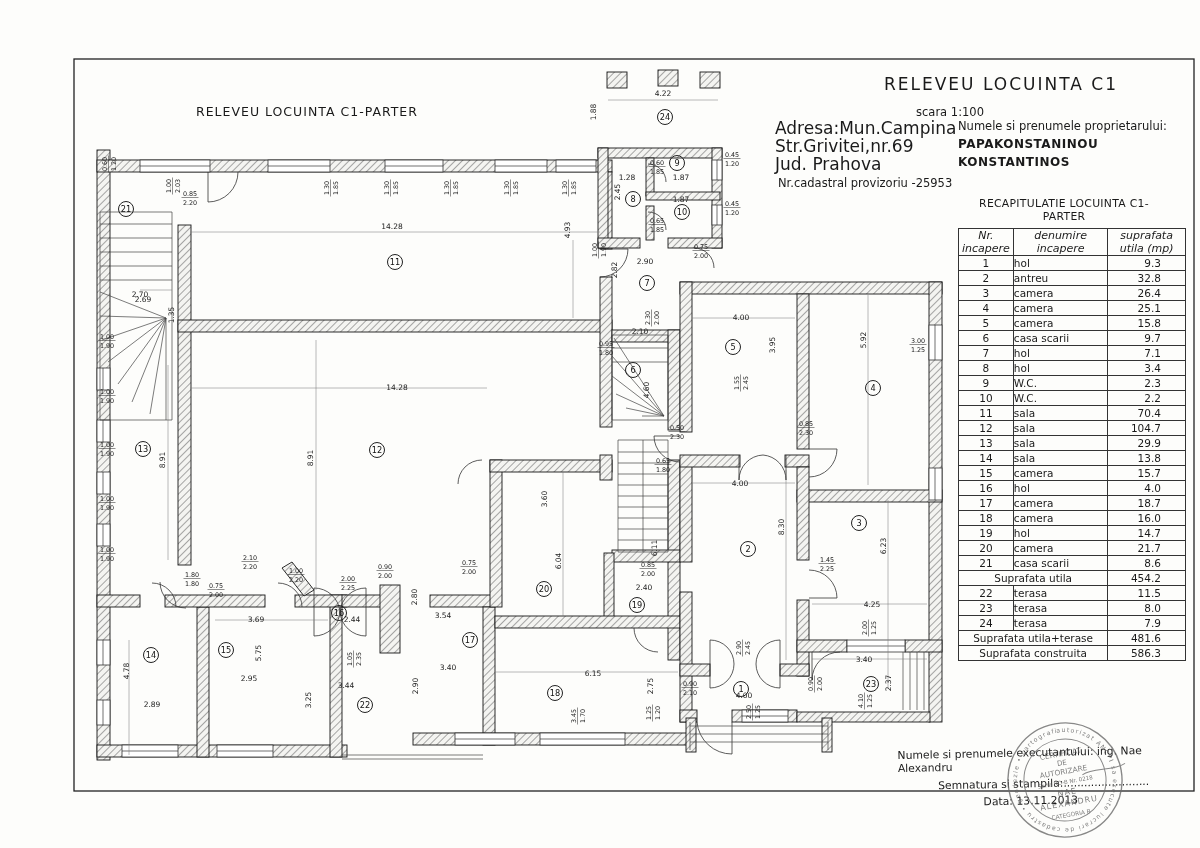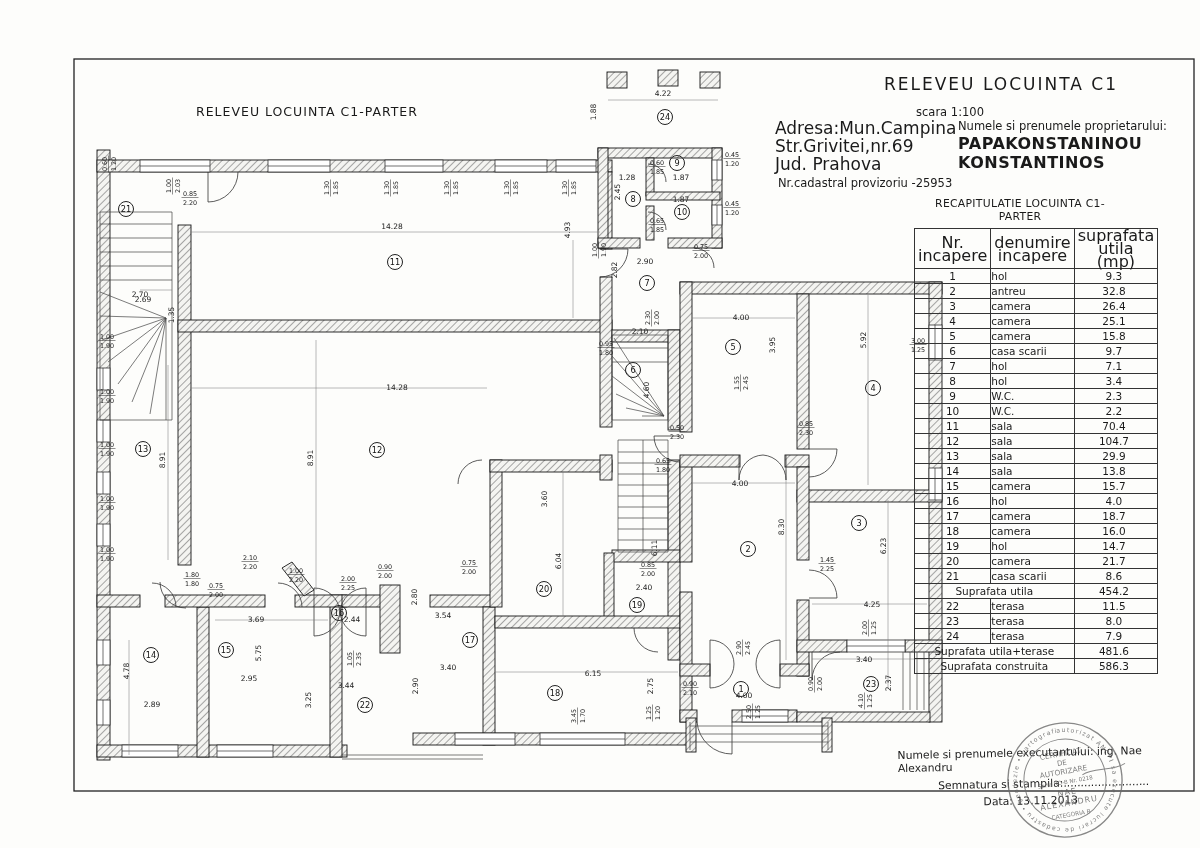--- a/index.html
+++ b/index.html
@@ -5,31 +5,31 @@
   html,body{margin:0;padding:0;background:#fff;}
   #sheet{position:relative;width:1200px;height:848px;background:#fdfdfb;overflow:hidden;
          font-family:"DejaVu Sans",sans-serif;color:#1a1a1a;}
   .abs{position:absolute;}
   
   #plan-title{left:196px;top:104px;font-size:12.5px;letter-spacing:1px;}
   #main-title{left:836px;top:74px;width:330px;text-align:center;font-size:17px;letter-spacing:2px;}
   #scale-note{left:860px;top:105px;width:180px;text-align:center;font-size:11.5px;}
   #addr{left:775px;top:119px;font-size:17px;line-height:18px;}
   #owner{left:958px;top:117px;font-size:11.5px;line-height:18px;}
-  #owner b{font-size:16px;letter-spacing:.5px;}
+  #owner b{font-size:12px;letter-spacing:.5px;}
   #cadastral{left:778px;top:176px;font-size:11.5px;}
   
-  #recap{left:914px;top:197px;width:212px;font-size:10.5px;}
+  #recap{left:958px;top:197px;width:212px;font-size:10.5px;}
   #recap .ttl{text-align:center;margin-bottom:5px;font-size:10.8px;letter-spacing:.3px;}
   #recap table{border-collapse:collapse;width:228px;}
   #recap th,#recap td{border:1px solid #333;padding:0 3px;height:14px;line-height:13px;font-weight:normal;}
-  #recap th{height:26px;text-align:center;font-size:16px;}
+  #recap th{height:26px;text-align:center;font-size:11px;font-style:italic;}
   #recap td.nr{width:42px;text-align:center;}
   #recap td.nm{width:110px;text-align:left;padding-left:0;}
-  #recap td.area{width:60px;text-align:center;padding-right:7px;margin-left:28px;}
+  #recap td.area{width:60px;text-align:right;padding-right:24px;margin-left:28px;}
   #recap td.sum{text-align:center;margin-left:46px;}
   
   #footer{left:898px;top:746px;width:296px;font-size:10.8px;transform:rotate(-1.2deg);}
   #footer .l2{margin-top:5px;margin-left:40px;}
   #footer .l3{margin-top:4px;margin-left:85px;}
   #stampbox{left:992px;top:712px;width:146px;height:136px;transform:rotate(-10deg);opacity:.8;}
   
   svg text{font-family:"DejaVu Sans",sans-serif;}
   .w{fill:url(#hat);stroke:#161616;stroke-width:.9;}
   .win{fill:#fff;stroke:#333;stroke-width:.8;}

